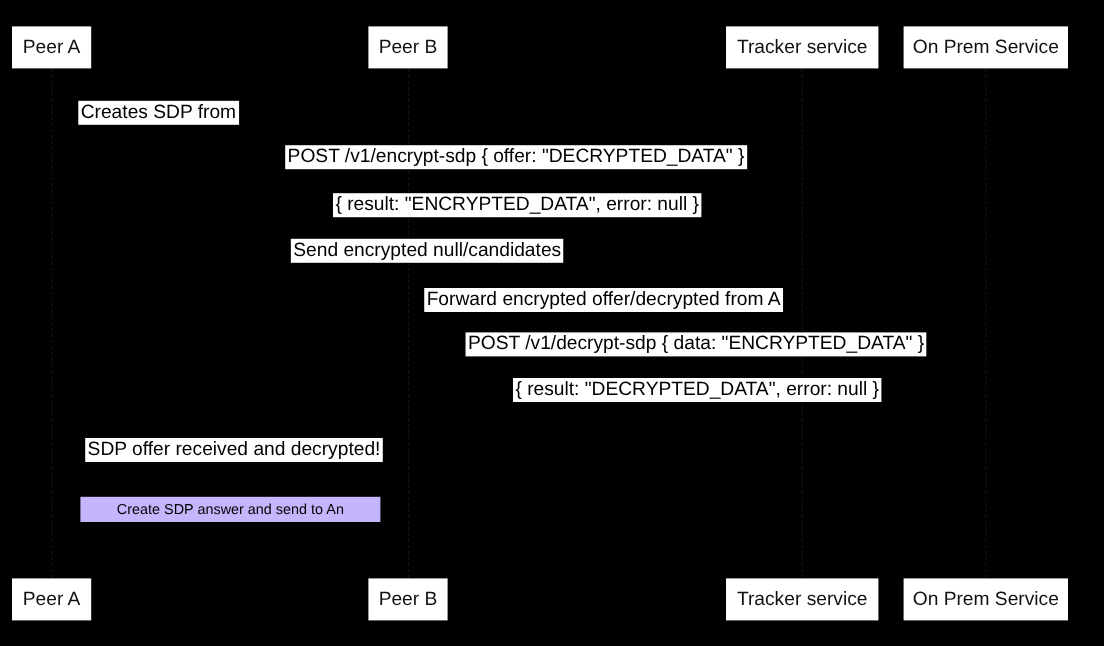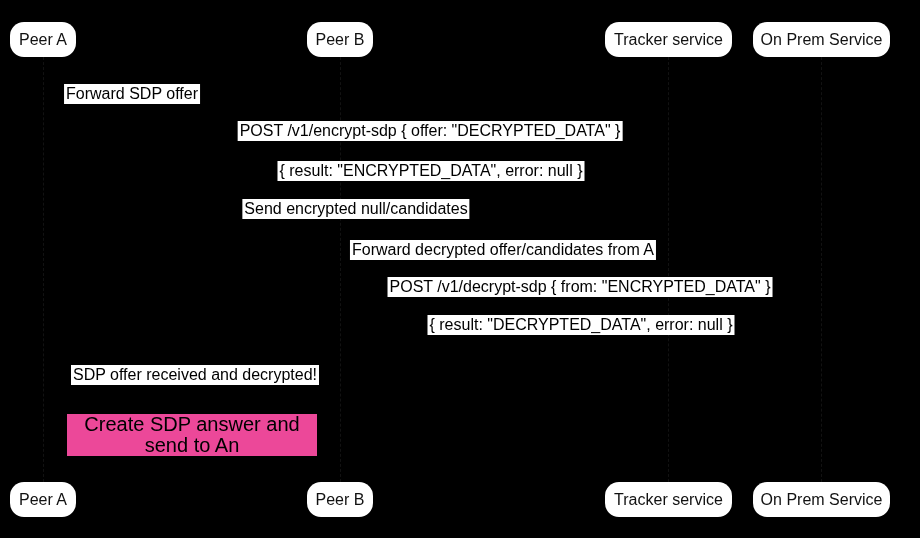--- a/index.html
+++ b/index.html
@@ -24,39 +24,38 @@
     position: absolute;
     height: 35px;
     background: #ffffff;
     color: #111111;
     font-size: 16px;
     display: flex;
     align-items: center;
     justify-content: center;
     box-sizing: border-box;
     white-space: nowrap;
-    border-radius: 14px;
   }
   .msg {
     position: absolute;
     transform: translateX(-50%);
     background: #ffffff;
     color: #000000;
     font-size: 16px;
     line-height: 20px;
     height: 20px;
     white-space: nowrap;
     padding: 0 2px;
   }
   .note {
     position: absolute;
     transform: translateX(-50%);
-    background: #ec4899;
+    background: #c4b5fd;
     color: #000000;
-    font-size: 20px;
+    font-size: 12px;
     line-height: 21px;
     text-align: center;
     box-sizing: border-box;
   }
 </style>
 </head>
 <body>
 
 <div class="canvas">
   <div id="lifelines">
@@ -69,25 +68,25 @@
       <div class="actor" style="left: 10px; width: 66px; height: 35px; top: 22px;">Peer A</div>
       <div class="actor" style="left: 10px; width: 66px; height: 35px; top: 482px;">Peer A</div>
       <div class="actor" style="left: 307px; width: 66px; height: 35px; top: 22px;">Peer B</div>
       <div class="actor" style="left: 307px; width: 66px; height: 35px; top: 482px;">Peer B</div>
       <div class="actor" style="left: 605px; width: 127px; height: 35px; top: 22px;">Tracker service</div>
       <div class="actor" style="left: 605px; width: 127px; height: 35px; top: 482px;">Tracker service</div>
       <div class="actor" style="left: 753px; width: 137px; height: 35px; top: 22px;">On Prem Service</div>
       <div class="actor" style="left: 753px; width: 137px; height: 35px; top: 482px;">On Prem Service</div>
     </div>
   <div id="messages">
-      <div class="msg" style="left: 132px; top: 84px;">Forward SDP offer</div>
+      <div class="msg" style="left: 132px; top: 84px;">Creates SDP from</div>
       <div class="msg" style="left: 430px; top: 121px;">POST /v1/encrypt-sdp { offer: "DECRYPTED_DATA" }</div>
       <div class="msg" style="left: 431px; top: 161px;">{ result: "ENCRYPTED_DATA", error: null }</div>
       <div class="msg" style="left: 356px; top: 199px;">Send encrypted null/candidates</div>
-      <div class="msg" style="left: 503px; top: 240px;">Forward decrypted offer/candidates from A</div>
-      <div class="msg" style="left: 580px; top: 277px;">POST /v1/decrypt-sdp { from: "ENCRYPTED_DATA" }</div>
+      <div class="msg" style="left: 503px; top: 240px;">Forward encrypted offer/decrypted from A</div>
+      <div class="msg" style="left: 580px; top: 277px;">POST /v1/decrypt-sdp { data: "ENCRYPTED_DATA" }</div>
       <div class="msg" style="left: 581px; top: 315px;">{ result: "DECRYPTED_DATA", error: null }</div>
       <div class="msg" style="left: 195px; top: 365px;">SDP offer received and decrypted!</div>
     </div>
   <div id="note" class="note" style="left: 192px; top: 414px; width: 250px;">
     <div>Create SDP answer and send to An</div>
   </div>
 </div>
 
 </body></html>

